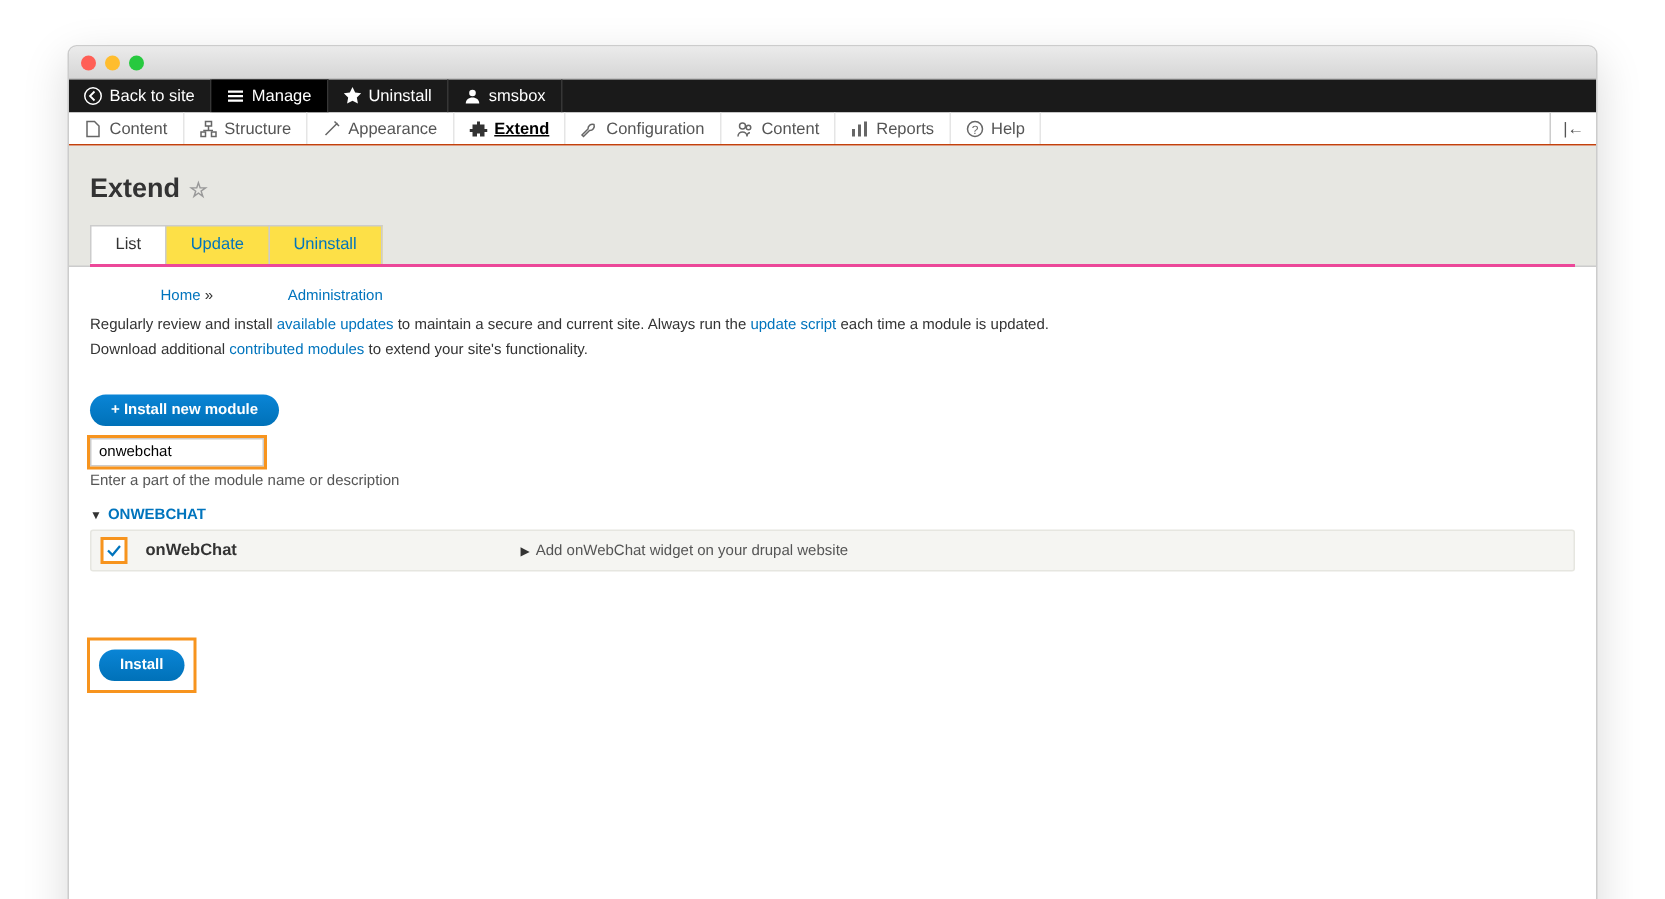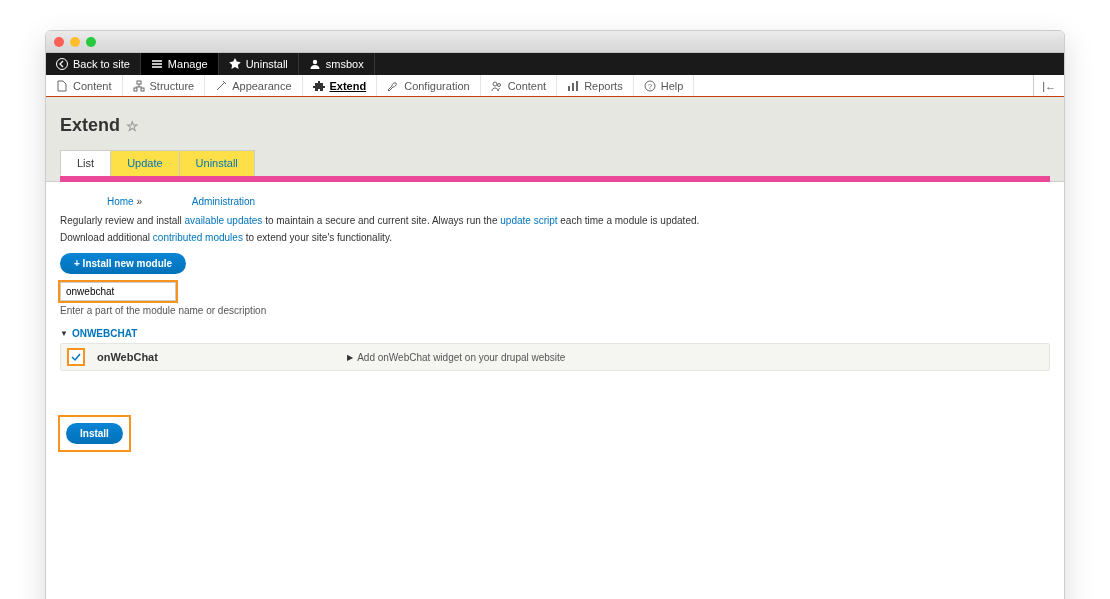--- a/index.html
+++ b/index.html
@@ -86,21 +86,21 @@
       font-weight: bold;
       color: #333;
       display: flex;
       align-items: center;
       margin-bottom: 14px;
     }
     .star { margin-left: 6px; color: #999; font-size: 14px; }
 
     .tabs {
       display: flex;
-      border-bottom: 6px solid #ec4899;
+      border-bottom: 2px solid #ec4899;
       margin-bottom: -1px;
     }
     .tab {
       padding: 6px 16px;
       font-size: 11px;
       border: 1px solid #ccc;
       border-bottom: none;
       margin-right: -1px;
       background: #fde047;
       cursor: pointer;
@@ -333,21 +333,21 @@
       <a href="#">Home</a><span> » </span><a href="#">Administration</a>
     </div>
 
     <div class="desc-line">
       <span>Regularly review and install </span><a href="#">available updates</a><span> to maintain a secure and current site. Always run the </span><a href="#">update script</a><span> each time a module is updated.</span>
     </div>
     <div class="desc-line">
       <span>Download additional </span><a href="#">contributed modules</a><span> to extend your site's functionality.</span>
     </div>
 
-    <div style="margin-top:10px;">
+    <div style="margin-top:24px;">
       <button class="btn-primary install-module-btn">+ Install new module</button>
     </div>
 
     <div class="search-row">
       <input type="text" class="search-input hl-orange" value="onwebchat" style="">
     </div>
     <div class="search-help">Enter a part of the module name or description</div>
 
     <div class="module-group-header">
       <span class="tri">▼</span>

